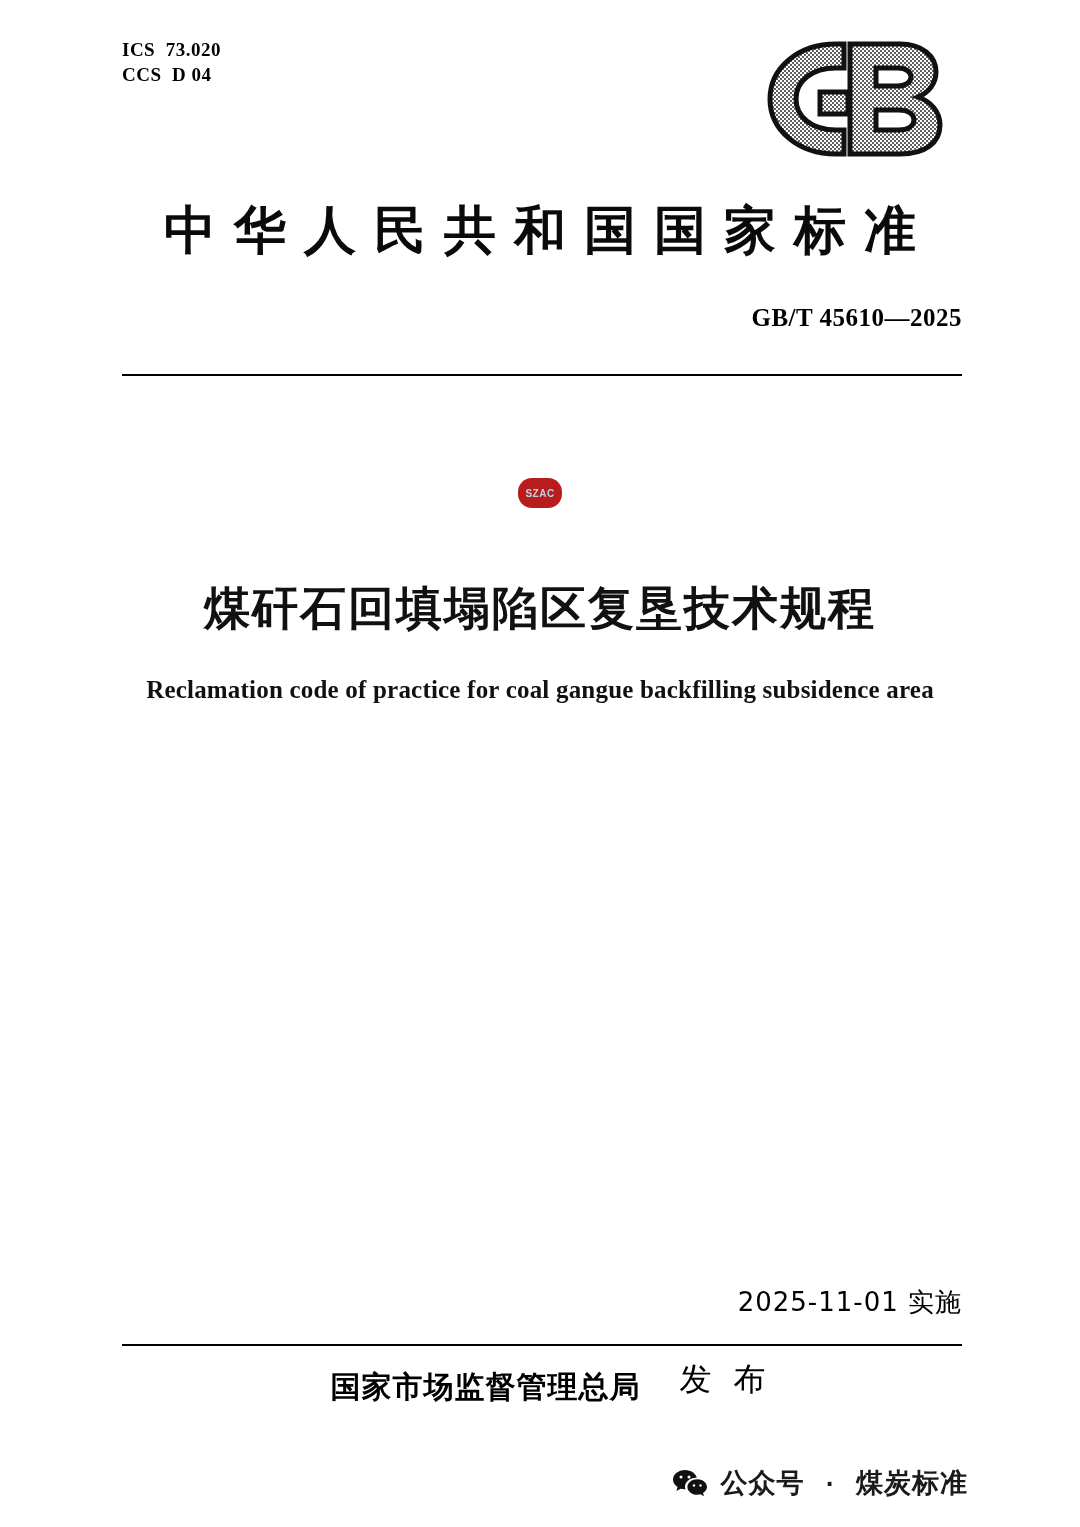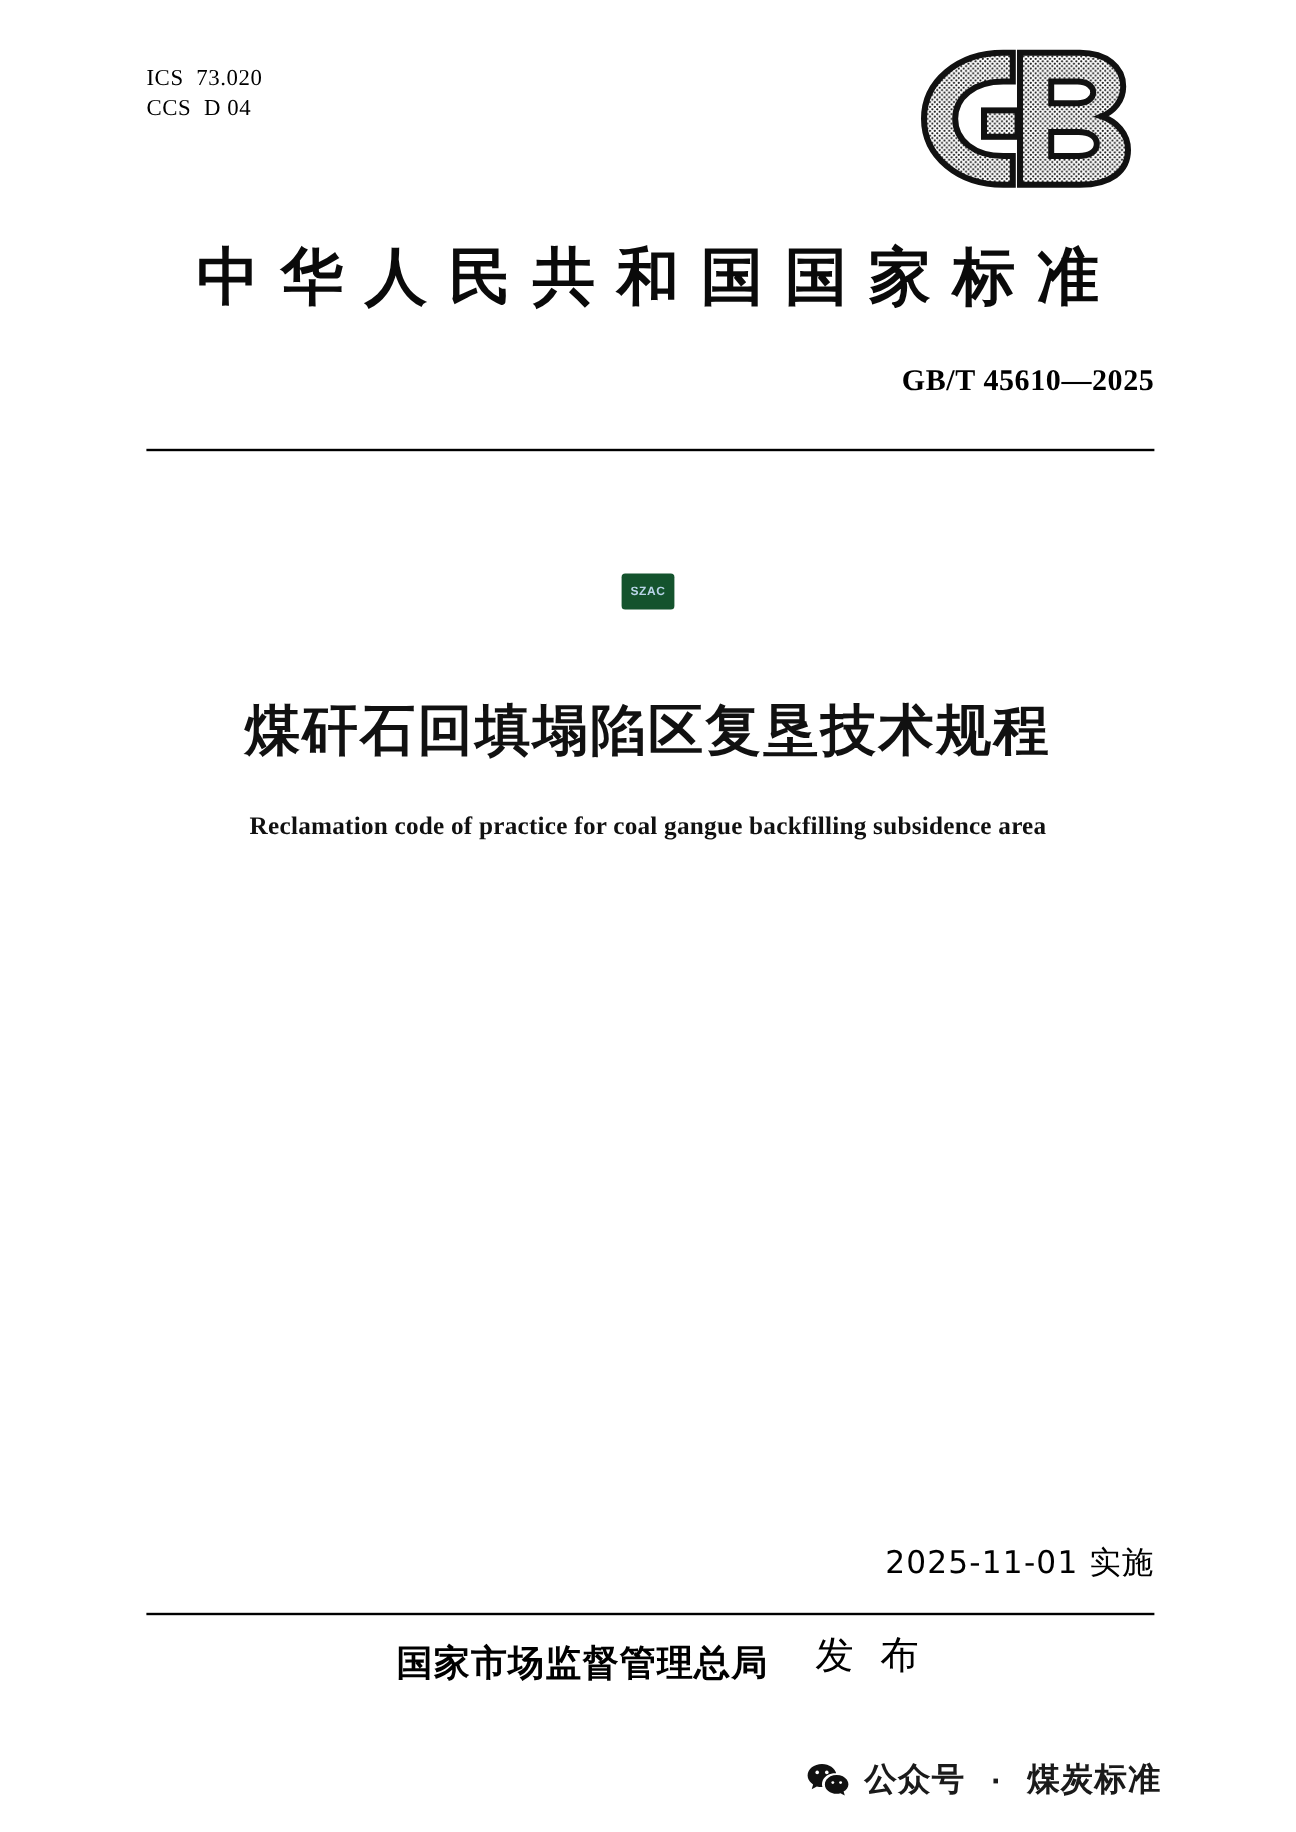--- a/index.html
+++ b/index.html
@@ -19,23 +19,23 @@
   .page {
     position: absolute;
     inset: 0;
     background: #ffffff;
   }
 
   
   .codes {
     position: absolute;
     left: 122px;
-    top: 53px;
+    top: 37px;
     font-family: "Liberation Serif", serif;
-    font-weight: normal;
+    font-weight: bold;
     font-size: 19px;
     line-height: 25px;
     letter-spacing: 0.5px;
   }
   .codes .row { white-space: pre; }
 
   
   .gb-logo {
     position: absolute;
     right: 120px;
@@ -90,22 +90,22 @@
   }
 
   
   .watermark {
     position: absolute;
     left: 50%;
     top: 478px;
     transform: translateX(-50%);
     width: 44px;
     height: 30px;
-    background: #14532d;
-    border-radius: 3px;
+    background: #b91c1c;
+    border-radius: 14px;
     color: #b9d4e8;
     font-size: 10px;
     font-weight: bold;
     letter-spacing: 0.5px;
     display: flex;
     align-items: center;
     justify-content: center;
     font-family: "Liberation Sans", sans-serif;
   }
 
@@ -123,21 +123,21 @@
     color: #111111;
   }
   .doc-title-en {
     position: absolute;
     left: 0;
     right: 0;
     top: 676px;
     text-align: center;
     font-family: "Liberation Serif", serif;
     font-weight: bold;
-    font-size: 21px;
+    font-size: 25px;
     letter-spacing: 0.2px;
     color: #111111;
   }
 
   
   .date-release {
     position: absolute;
     left: 122px;
     top: 1285px;
     font-family: "DejaVu Sans", sans-serif;

